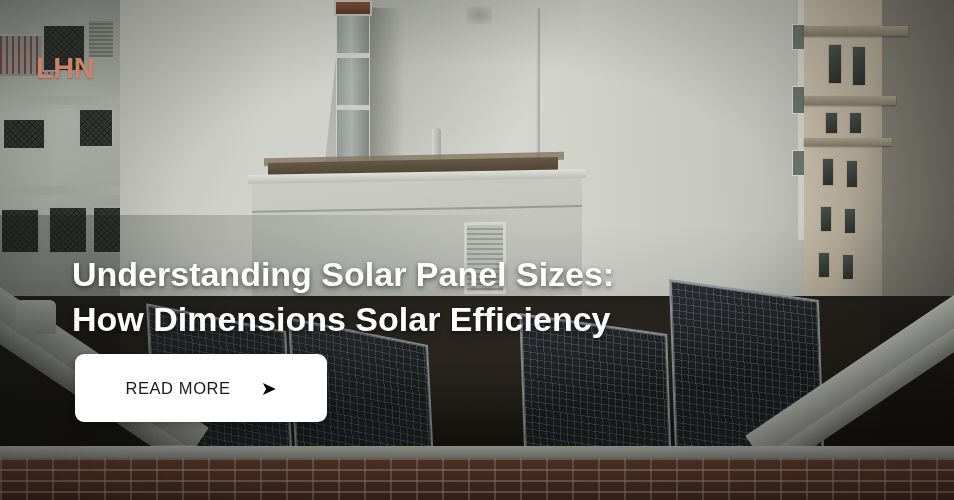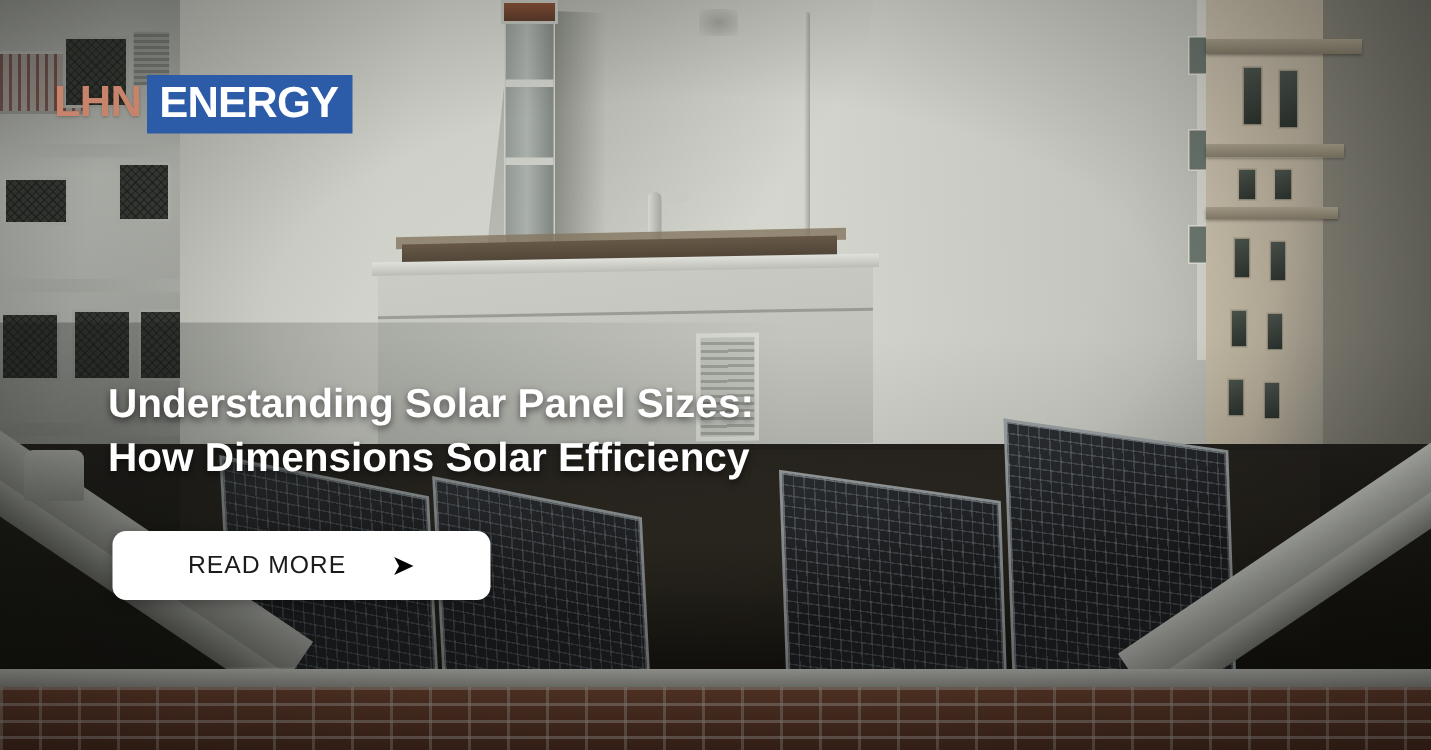--- a/index.html
+++ b/index.html
@@ -240,28 +240,28 @@
     color:#c8846b; padding:4px 4px 4px 0;
     text-shadow:0 1px 2px rgba(0,0,0,.25);
   }
   .logo-energy{
     color:#ffffff; background:#2c5ba8;
     padding:5px 9px 5px 8px;
   }
 
   .headline{
     position:absolute; left:72px; top:252px; width:620px;
-    color:#ffffff; font-size:27px; font-weight:bold; line-height:1.33;
+    color:#ffffff; font-size:34px; font-weight:bold; line-height:1.33;
     text-shadow:0 2px 5px rgba(0,0,0,.55);
   }
   .headline-line{ display:block; white-space:nowrap; }
 
   .cta{
     position:absolute; left:75px; top:354px;
-    width:252px; height:46px;
+    width:252px; height:68px;
     background:#ffffff; border:none; border-radius:9px;
     display:flex; align-items:center; justify-content:center; gap:30px;
     cursor:pointer;
     box-shadow:0 2px 8px rgba(0,0,0,.30);
   }
   .cta-label{
     color:#1b1b1b; font-size:16.5px; font-weight:400; letter-spacing:.6px;
     font-family:"Liberation Sans", sans-serif;
   }
   .cta-arrow{
@@ -352,21 +352,20 @@
     <div class="parapet-cap"></div>
     <div class="brick"></div>
 
     <div class="grade"></div>
     <div class="vignette"></div>
     <div class="text-scrim"></div>
   </div>
 
   <div class="logo">
     <span class="logo-lhn">LHN</span>
-    <span class="logo-energy">ENERGY</span>
   </div>
 
   <h1 class="headline">
     <span class="headline-line">Understanding Solar Panel Sizes:</span>
     <span class="headline-line">How Dimensions Solar Efficiency</span>
   </h1>
 
   <button class="cta">
     <span class="cta-label">READ MORE</span>
     <span class="cta-arrow">➤</span>

